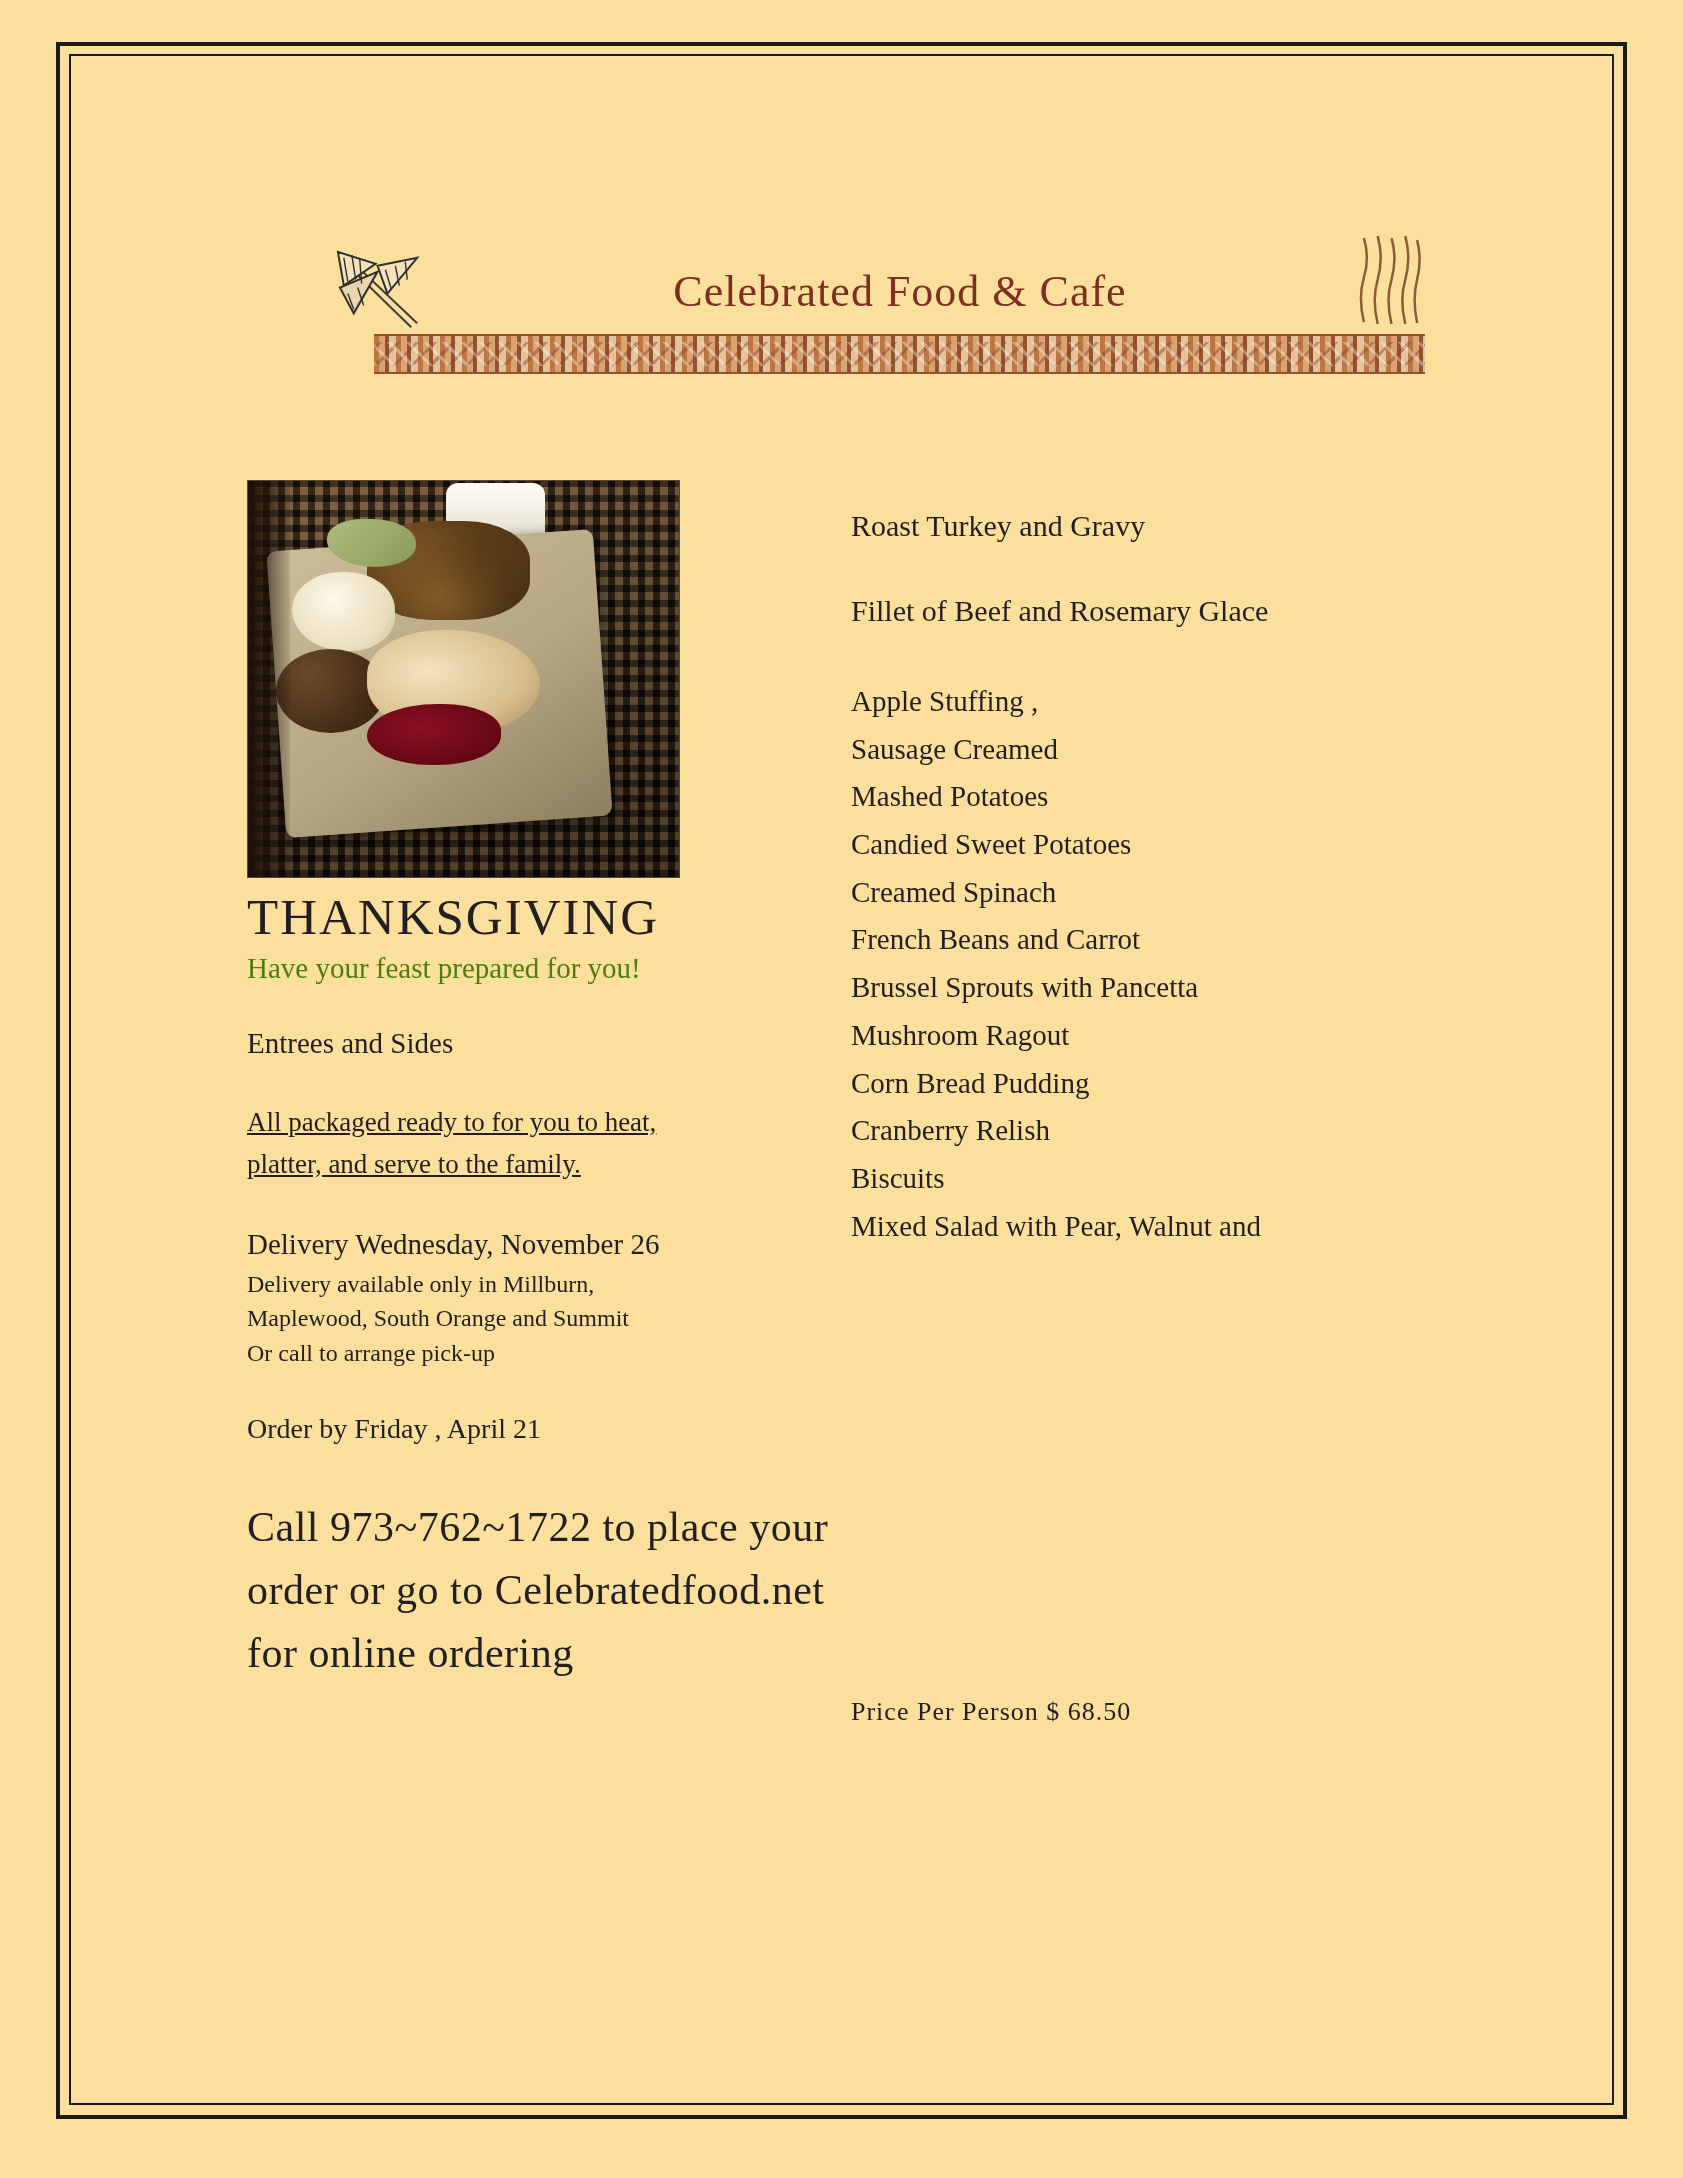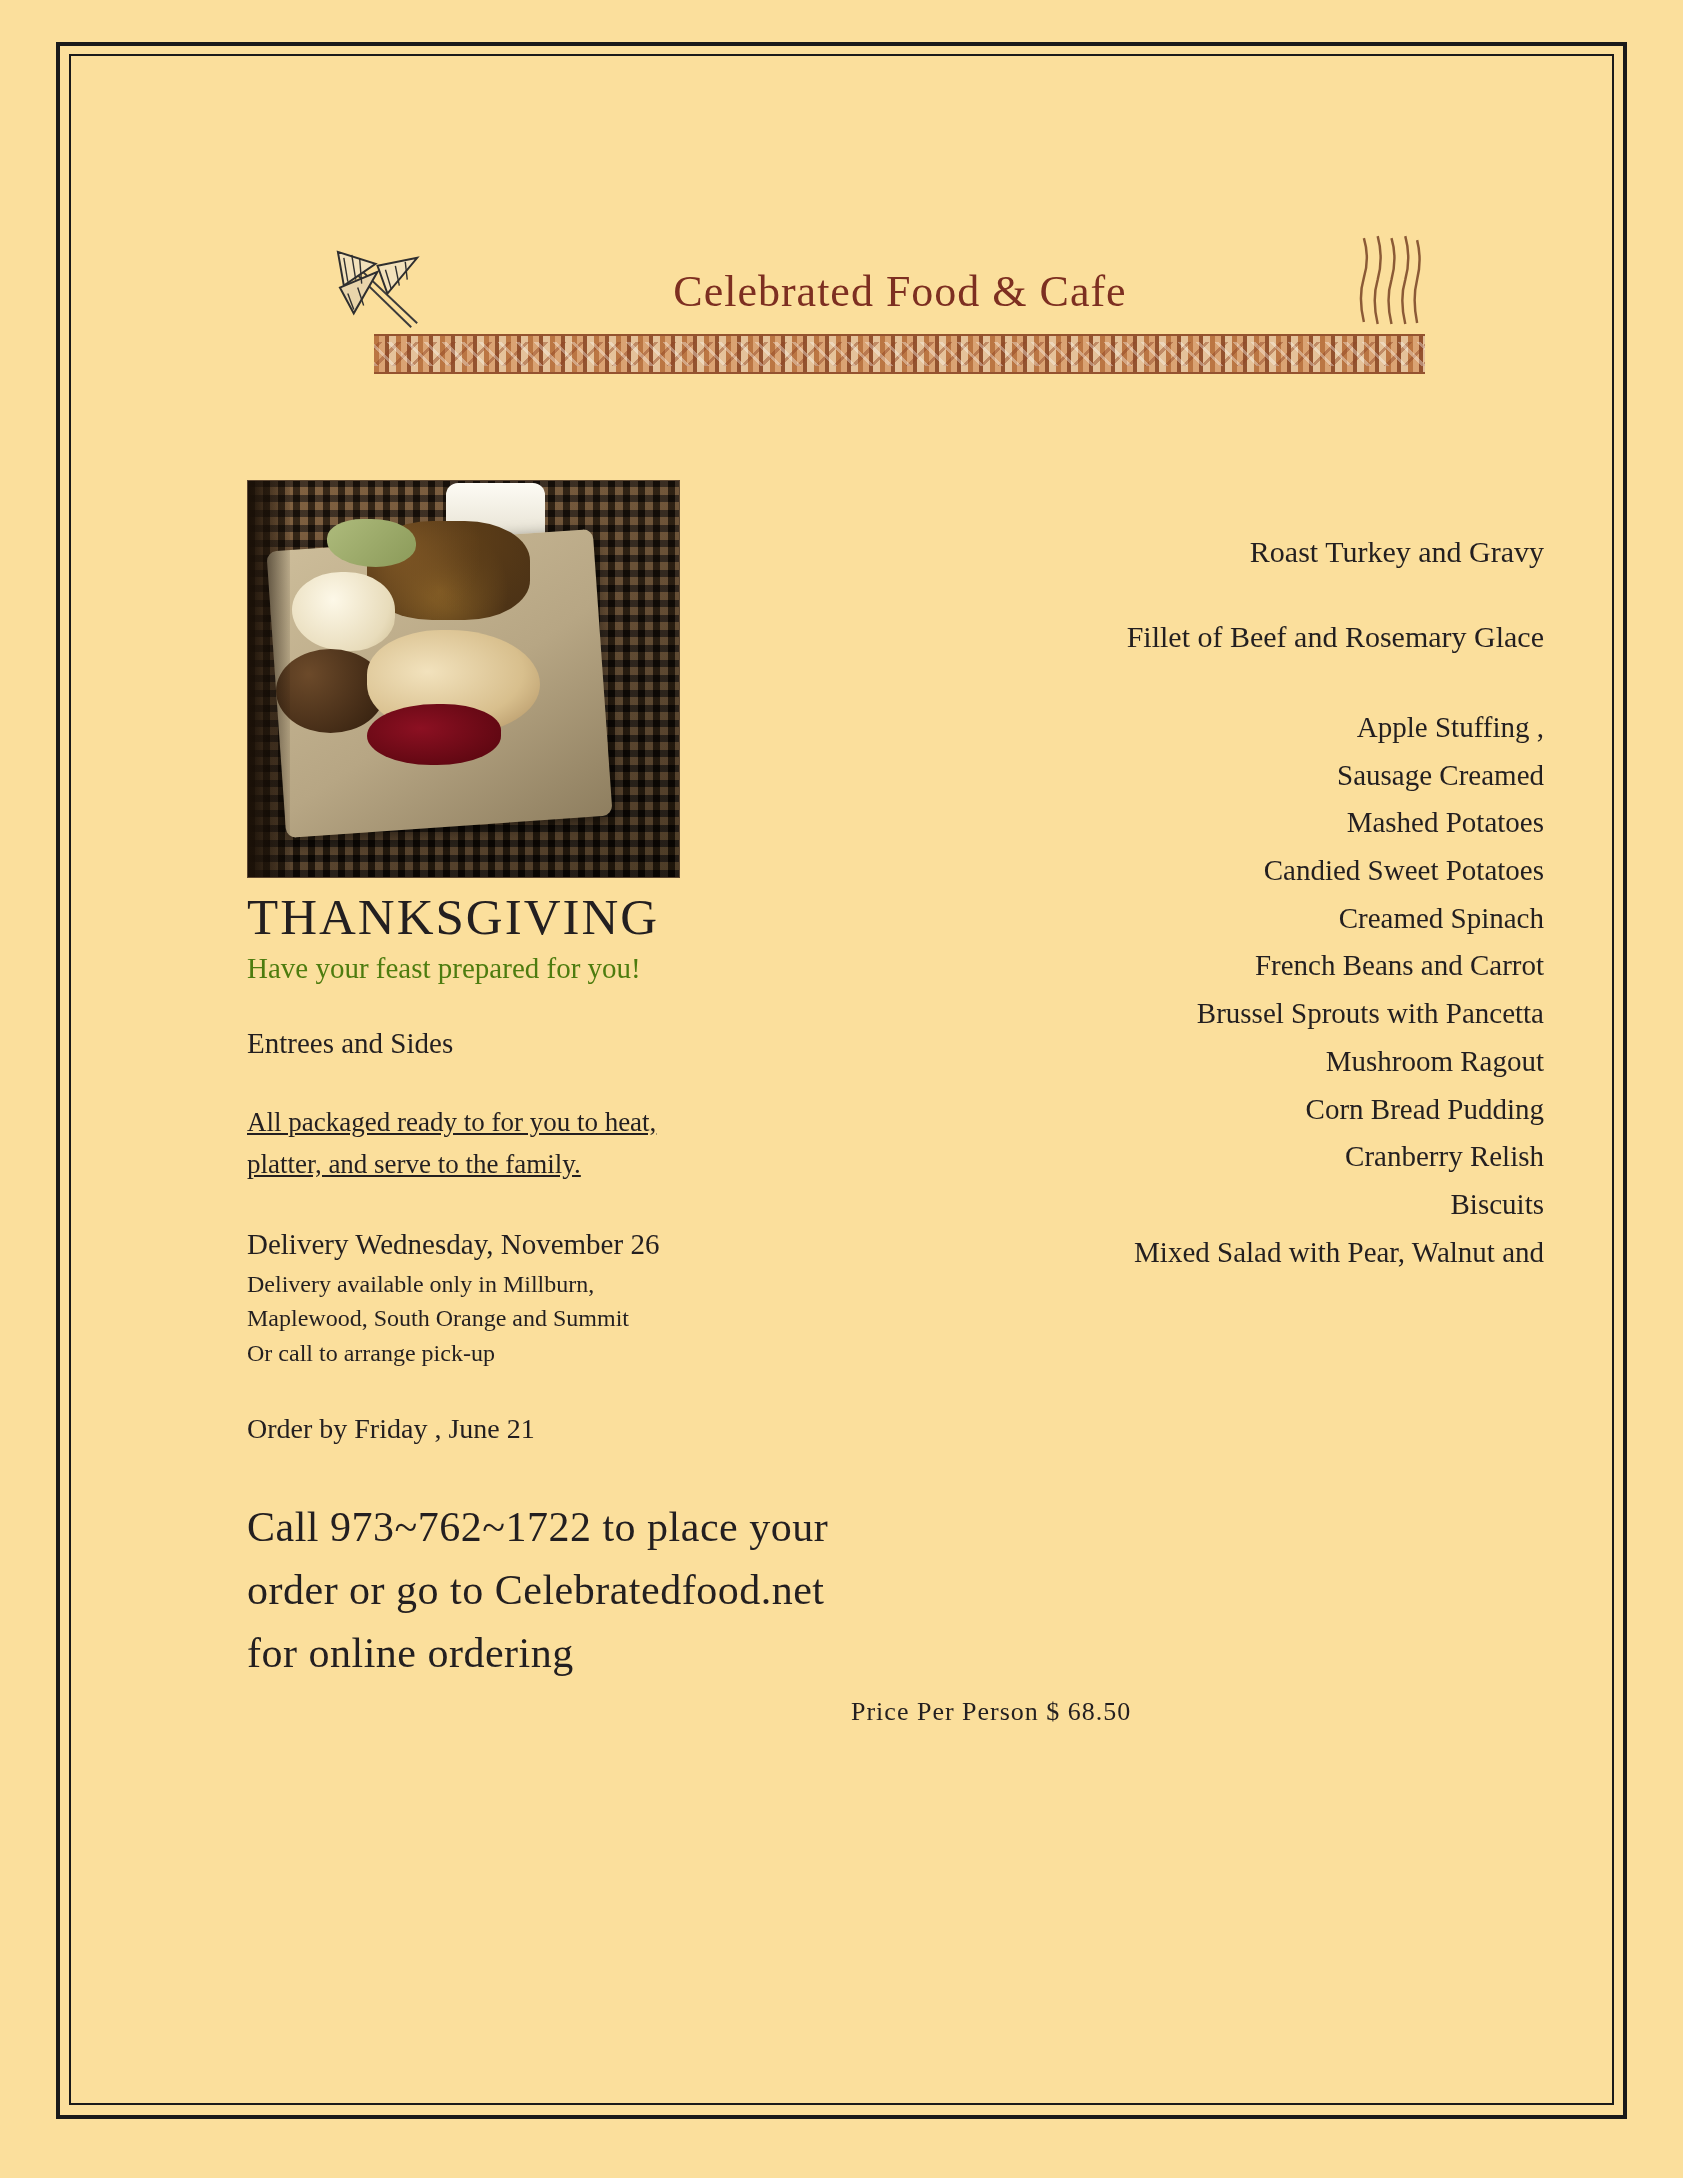--- a/index.html
+++ b/index.html
@@ -263,23 +263,23 @@
     margin-top: 51px;
     font-size: 42px;
     line-height: 1.5;
     letter-spacing: 0.5px;
   }
 
   
   .right-col {
     position: absolute;
     left: 782px;
-    top: 481px;
+    top: 455px;
     width: 693px;
-    text-align: right;
+    text-align: left;
   }
   .menu-main {
     font-size: 30px;
     line-height: 1.15;
   }
   .menu-main + .menu-main { margin-top: 50px; }
   .menu-list {
     margin-top: 55px;
   }
   .menu-item {
@@ -372,21 +372,21 @@
       <div class="body-line">All packaged ready to for you to heat,</div>
       <div class="body-line">platter, and serve to the family.</div>
 
       <div class="block-gap"></div>
       <div class="delivery-head">Delivery Wednesday, November 26</div>
       <div class="small-line">Delivery available only in Millburn,</div>
       <div class="small-line">Maplewood, South Orange and Summit</div>
       <div class="small-line">Or call to arrange pick-up</div>
 
       <div class="block-gap"></div>
-      <div class="order-by">Order by Friday , June 21</div>
+      <div class="order-by">Order by Friday , April 21</div>
 
       <div class="call-block">Call 973~762~1722 to place your order or go to Celebratedfood.net for online ordering</div>
     </div>
 
     <div class="right-col">
       <div class="menu-main">Roast Turkey and Gravy</div>
       <div class="menu-main">Fillet of Beef and Rosemary Glace</div>
 
       <div class="menu-list">
         <div class="menu-item">Apple Stuffing ,</div>

